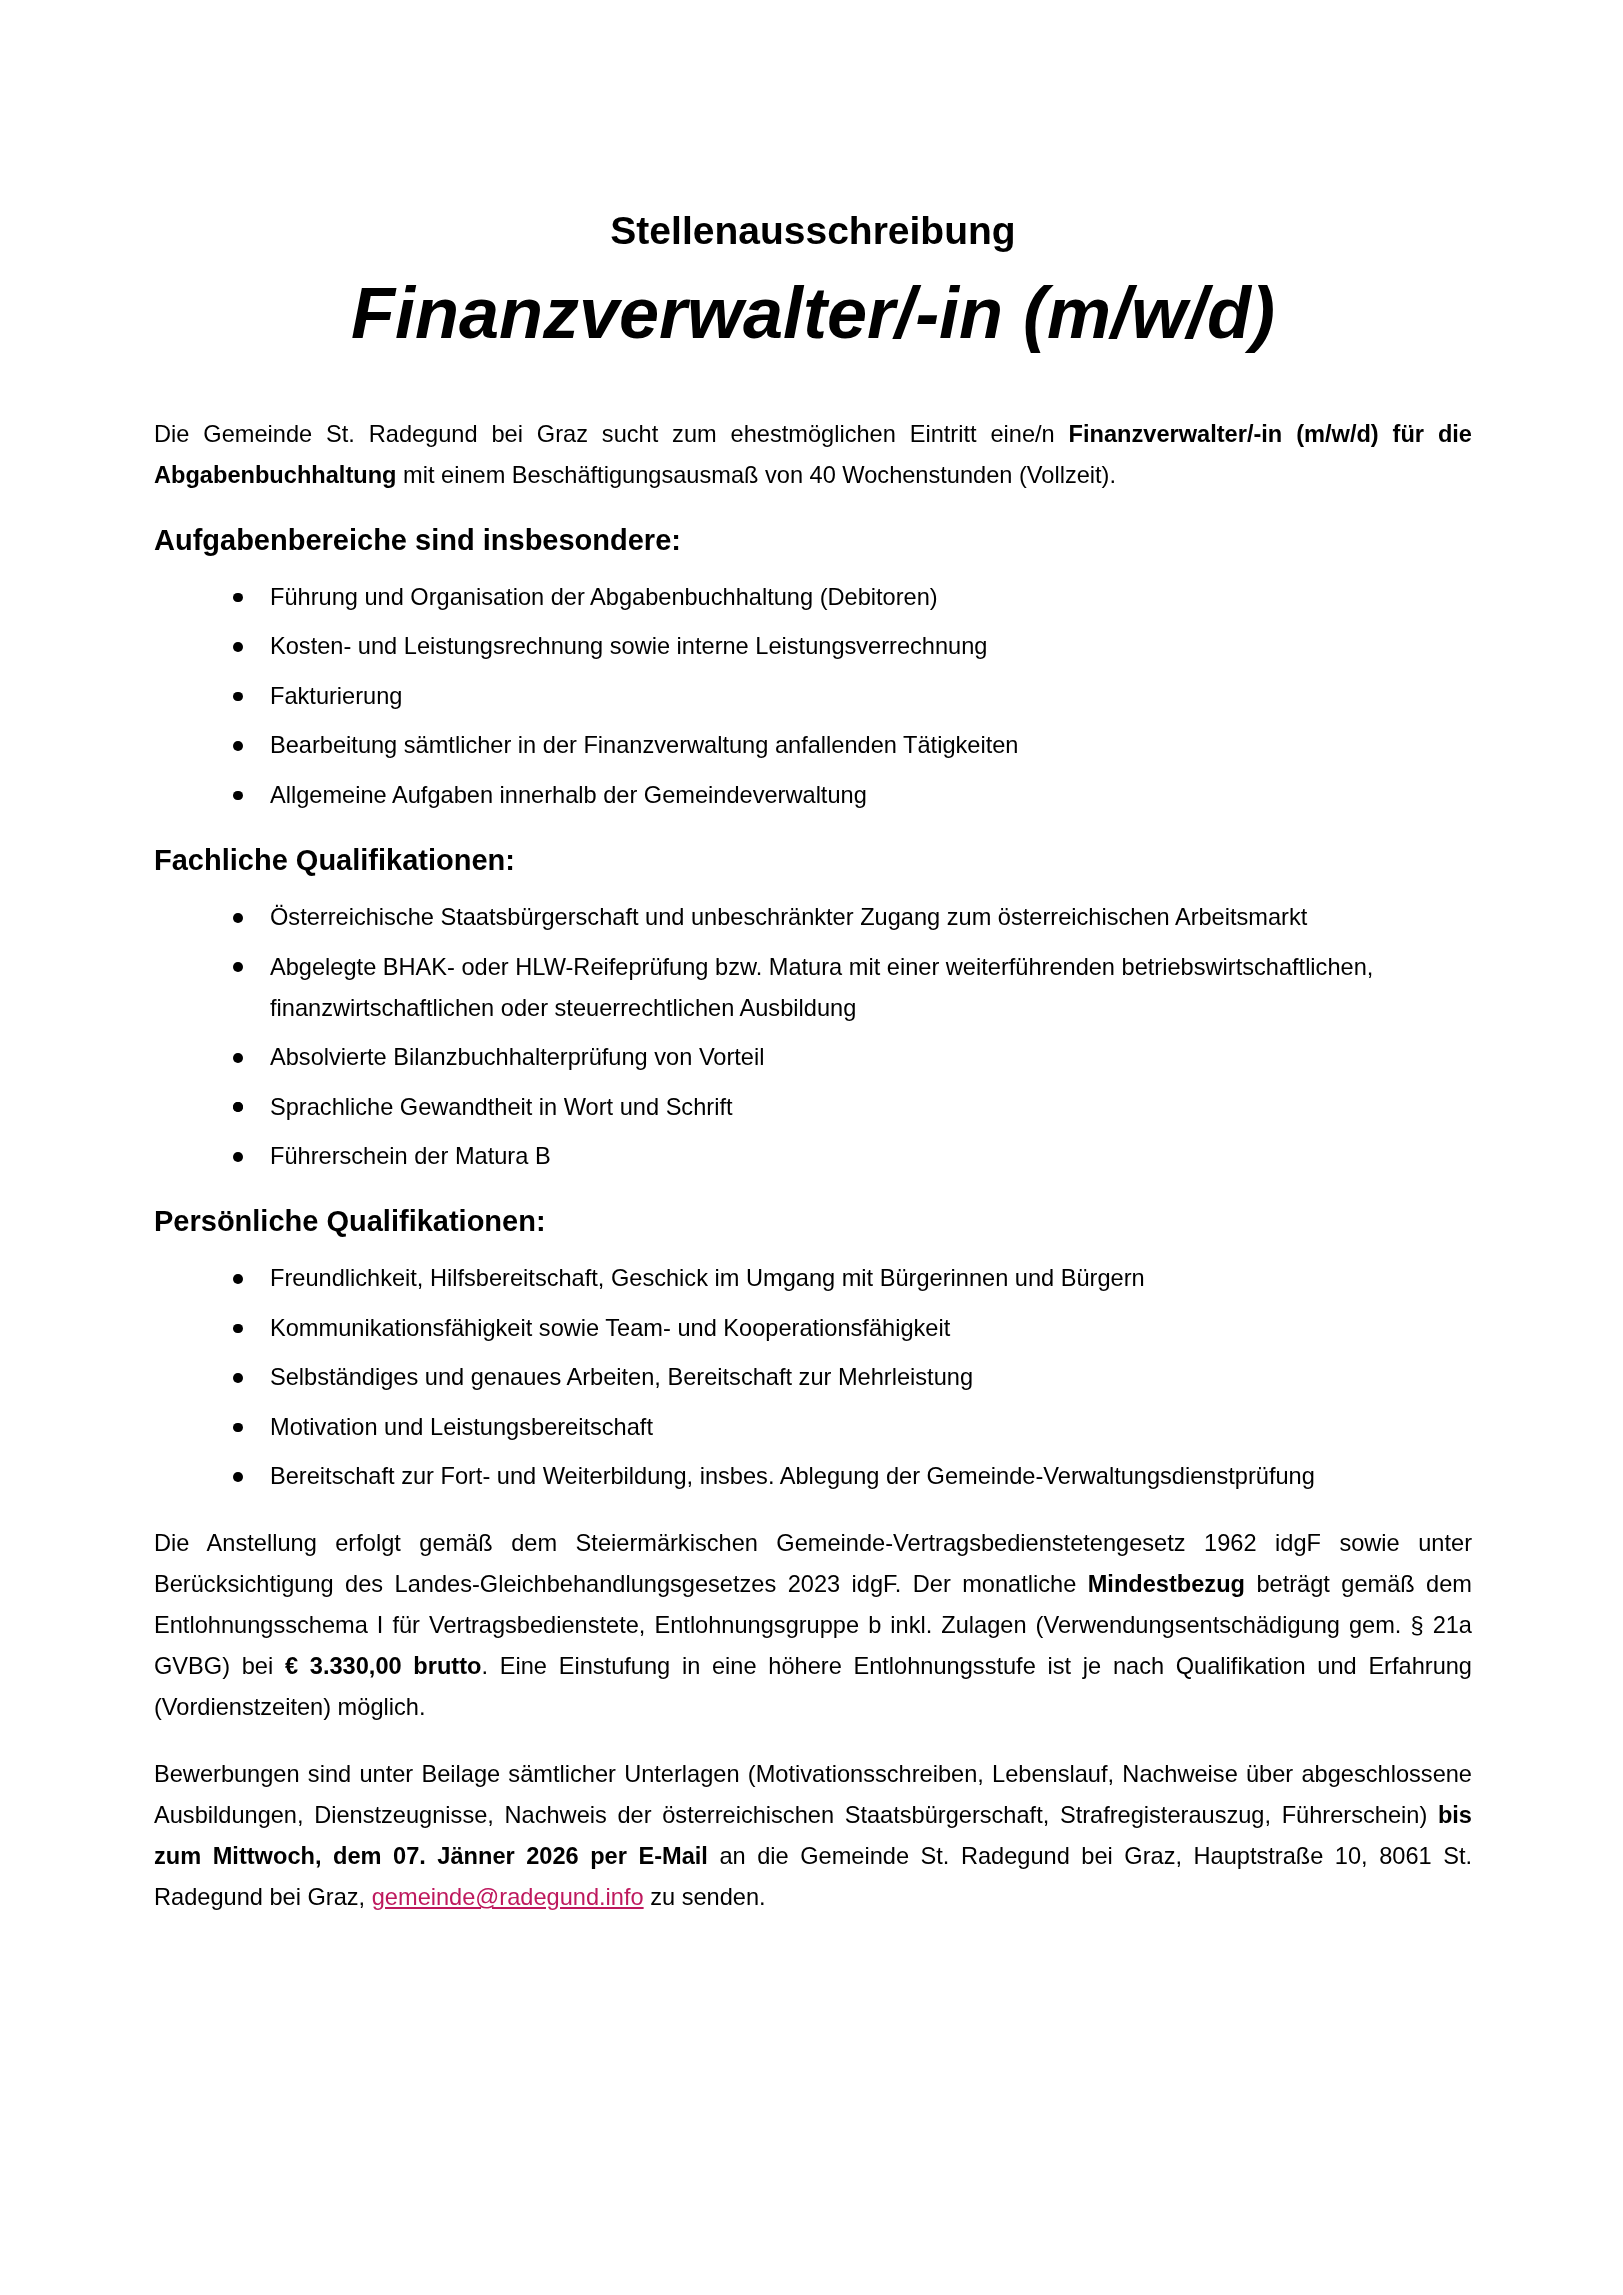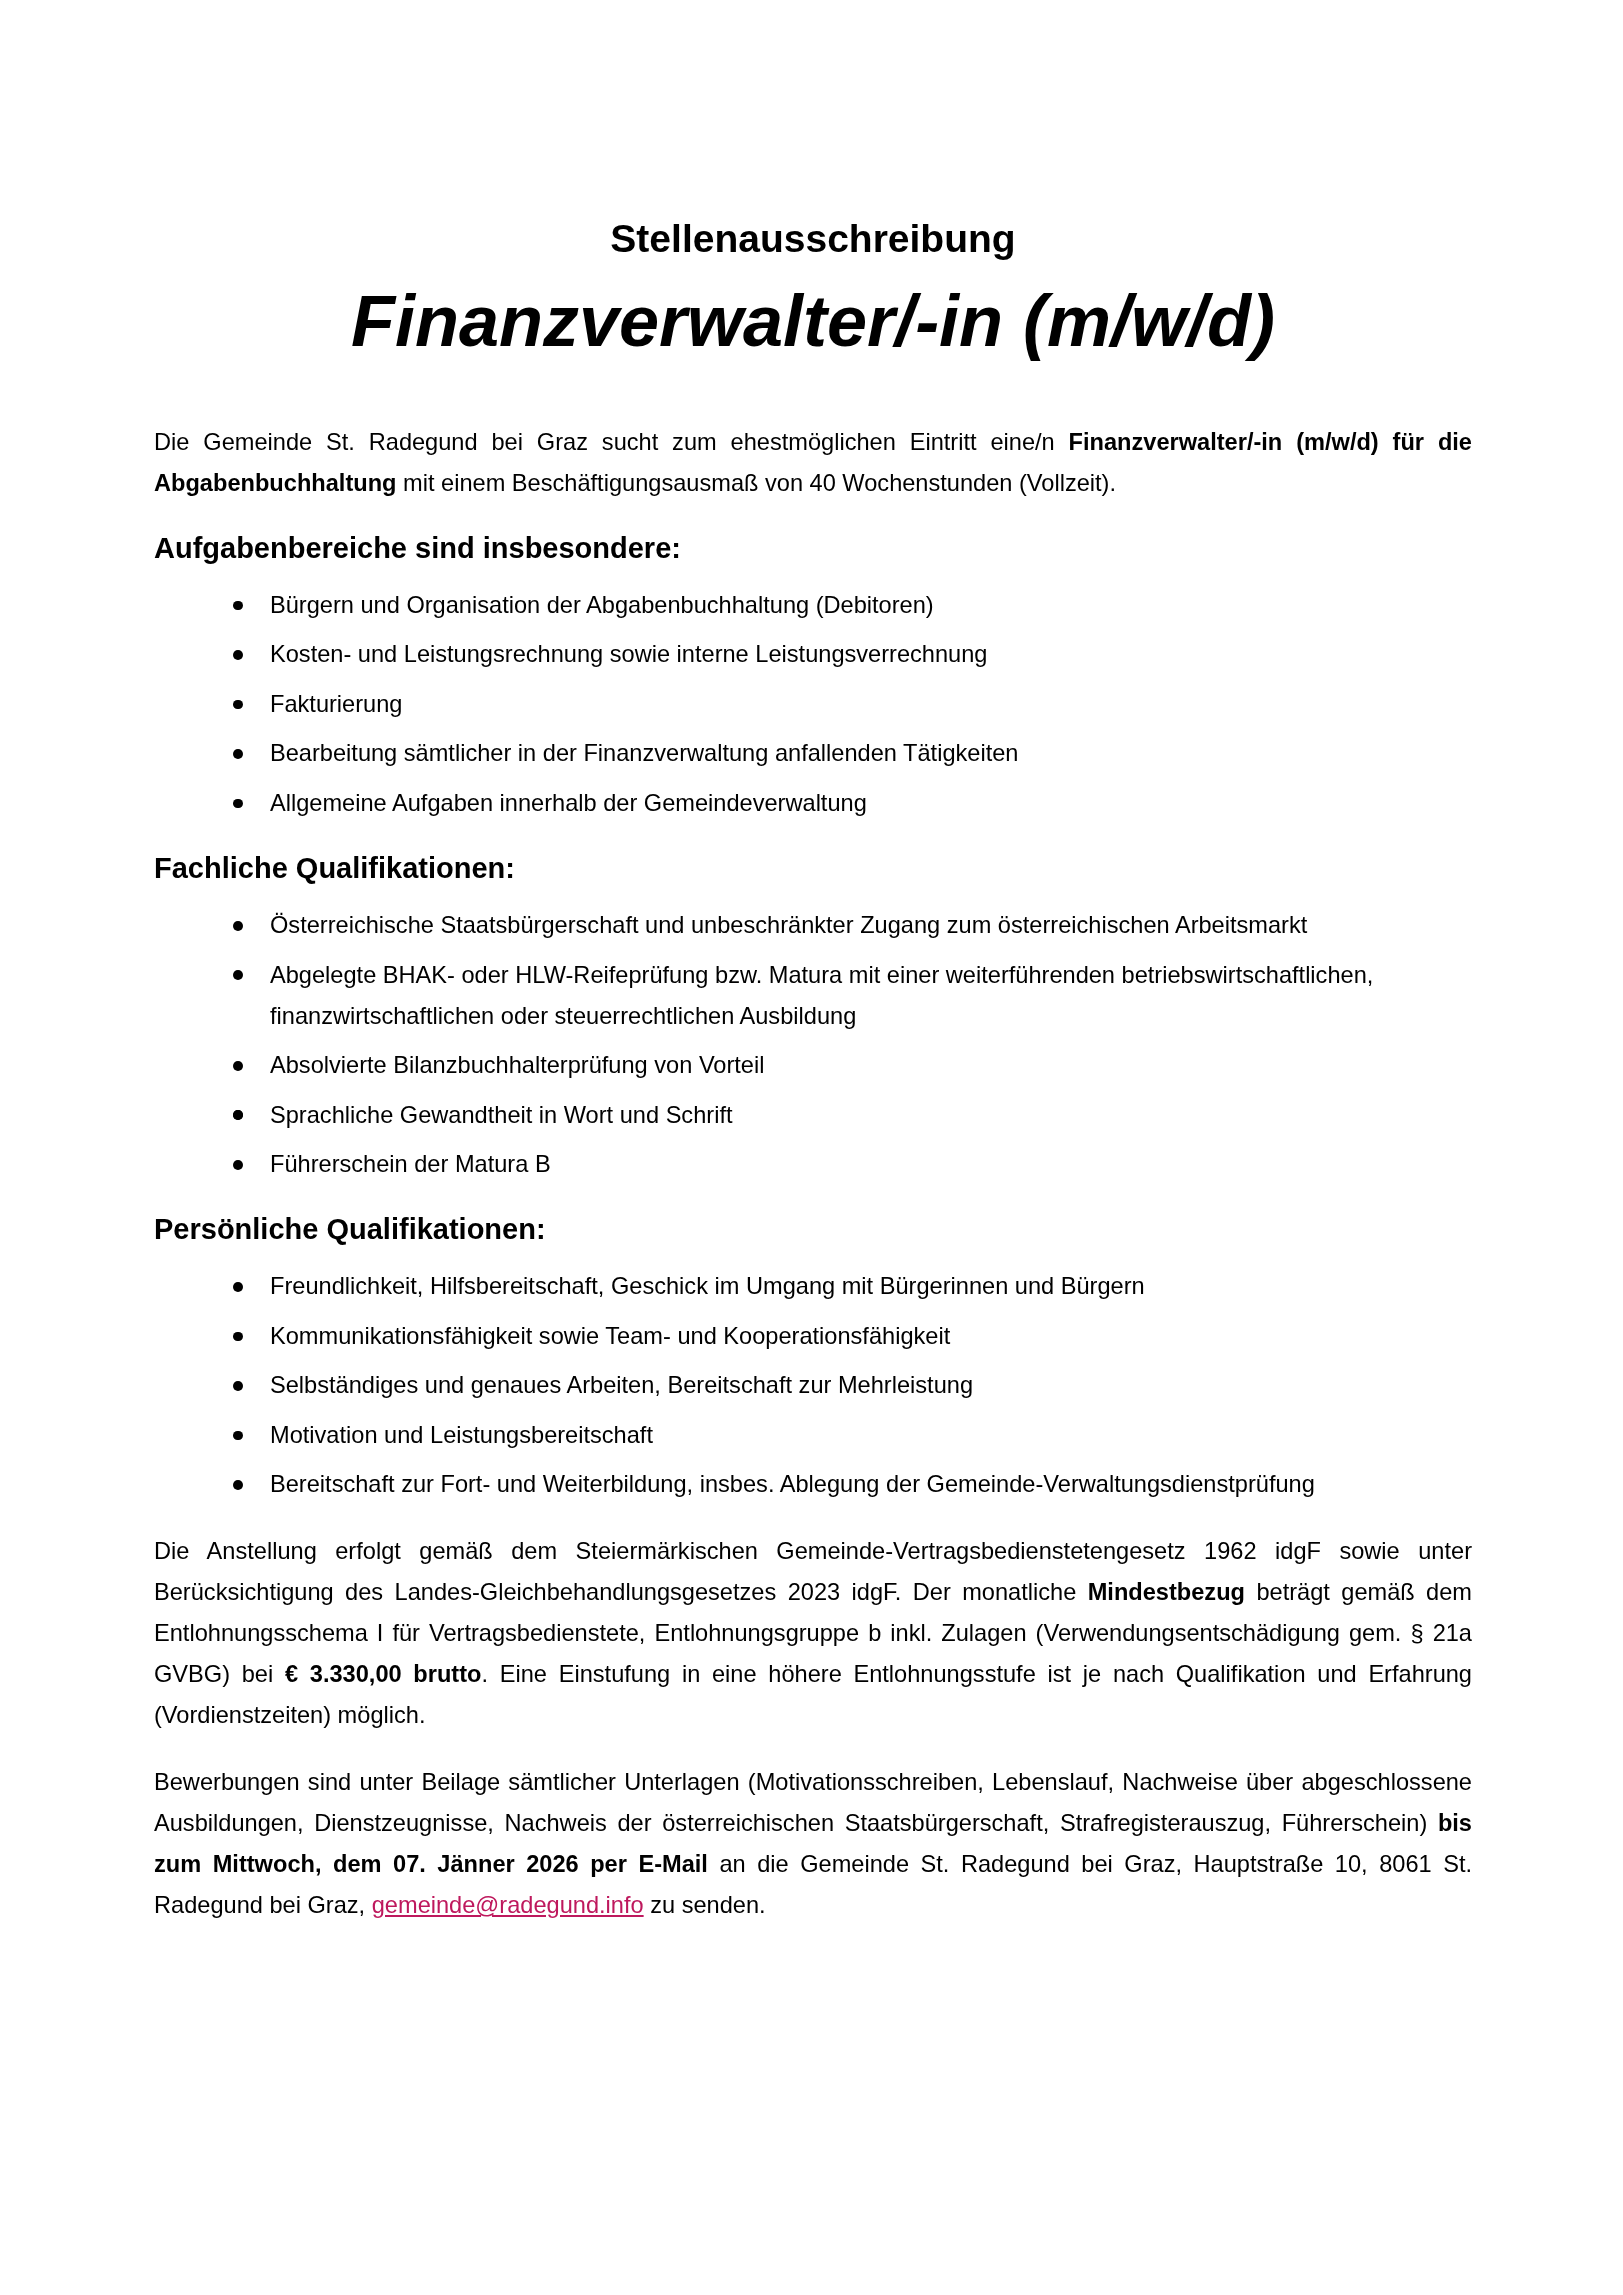--- a/index.html
+++ b/index.html
@@ -15,21 +15,21 @@
       position: absolute;
       left: 154px;
       top: 196px;
       width: 1318px;
     }
     .title-wrap { text-align: center; }
     .title-small {
       font-weight: bold;
       font-size: 39px;
       line-height: 47px;
-      margin: 16px;
+      margin: 8px;
       padding-top: 2.6px;
     }
     .title-big {
       font-weight: bold;
       font-size: 72px;
       line-height: 81px;
       margin: 19px 0 0 0;
       font-style: italic;
     }
     p.body {
@@ -80,21 +80,21 @@
 
   <div class="title-wrap">
     <h1 class="title-small">Stellenausschreibung</h1>
     <div class="title-big">Finanzverwalter/-in (m/w/d)</div>
   </div>
 
   <p class="body intro"><span>Die Gemeinde St. Radegund bei Graz sucht zum ehestmöglichen Eintritt eine/n </span><b>Finanzverwalter/-in (m/w/d) für die Abgabenbuchhaltung</b><span> mit einem Beschäftigungsausmaß von 40 Wochenstunden (Vollzeit).</span></p>
 
   <h2 class="section">Aufgabenbereiche sind insbesondere:</h2>
   <ul class="bullets">
-    <li><span class="dot"></span><span>Bürgern und Organisation der Abgabenbuchhaltung (Debitoren)</span></li>
+    <li><span class="dot"></span><span>Führung und Organisation der Abgabenbuchhaltung (Debitoren)</span></li>
     <li><span class="dot"></span><span>Kosten- und Leistungsrechnung sowie interne Leistungsverrechnung</span></li>
     <li><span class="dot"></span><span>Fakturierung</span></li>
     <li><span class="dot"></span><span>Bearbeitung sämtlicher in der Finanzverwaltung anfallenden Tätigkeiten</span></li>
     <li><span class="dot"></span><span>Allgemeine Aufgaben innerhalb der Gemeindeverwaltung</span></li>
   </ul>
 
   <h2 class="section">Fachliche Qualifikationen:</h2>
   <ul class="bullets">
     <li><span class="dot"></span><span>Österreichische Staatsbürgerschaft und unbeschränkter Zugang zum österreichischen Arbeitsmarkt</span></li>
     <li><span class="dot"></span><span>Abgelegte BHAK- oder HLW-Reifeprüfung bzw. Matura mit einer weiterführenden betriebswirtschaftlichen, finanzwirtschaftlichen oder steuerrechtlichen Ausbildung</span></li>

